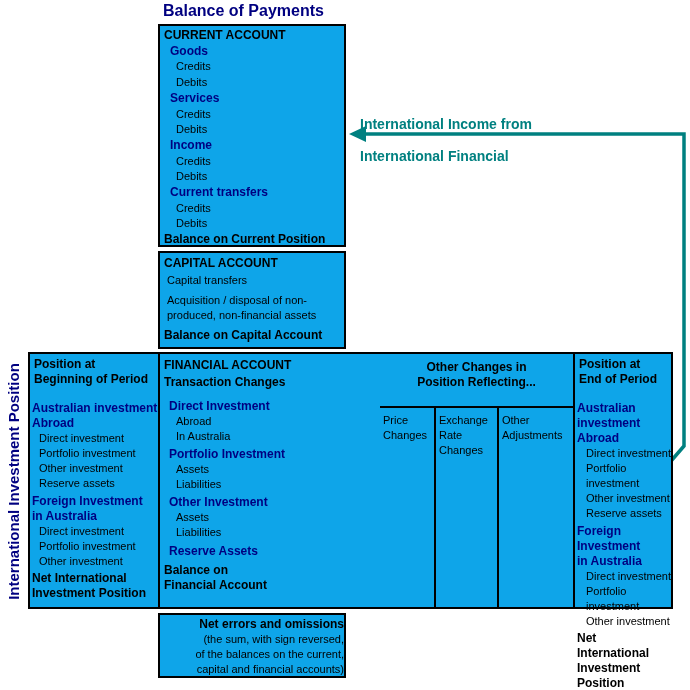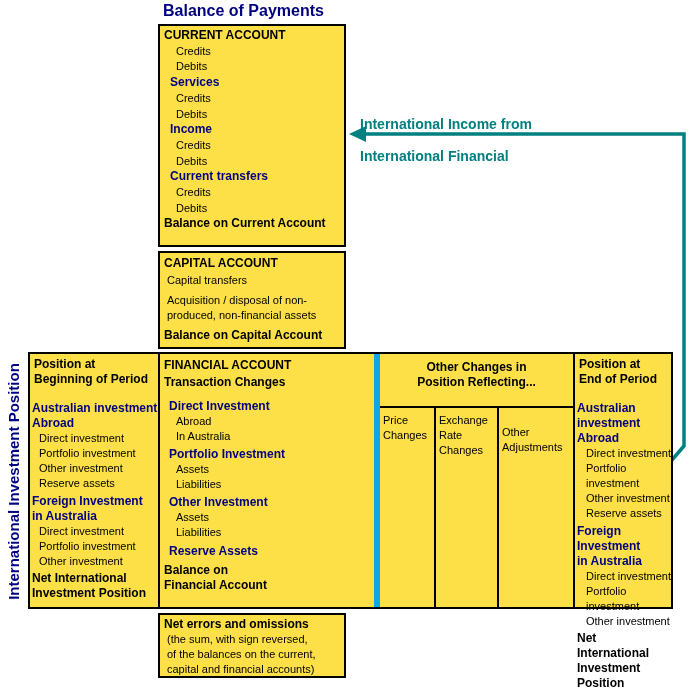--- a/index.html
+++ b/index.html
@@ -1,21 +1,21 @@
 <!DOCTYPE html>
 <html><head>
 <meta charset="utf-8">
 <style>
   * { box-sizing: border-box; margin: 0; padding: 0; }
   body { margin: 0; background: #fff; }
   .canvas {
     position: relative; width: 690px; height: 690px; background: #ffffff;
     font-family: "Liberation Sans", sans-serif; color: #000; overflow: hidden;
   }
-  .box { position: absolute; border: 2px solid #000; background: #fde047; }
+  .box { position: absolute; border: 2px solid #000; background: #0ea5e9; }
   .r  { font-size: 11px; line-height: 15px; color: #000; }
   .b  { font-size: 12px; line-height: 15px; font-weight: bold; color: #000; }
   .n  { font-size: 12px; line-height: 15px; font-weight: bold; color: #000080; }
   .pre { white-space: pre-line; }
   .pl2 { padding-left: 2px; }  .pl3 { padding-left: 3px; }
   .pl4 { padding-left: 4px; }  .pl7 { padding-left: 7px; }
   .pl9 { padding-left: 9px; }  .pl10 { padding-left: 10px; }
   .pl16 { padding-left: 16px; }
   .mt3 { margin-top: 3px; }  .mt4 { margin-top: 4px; }
   .mt5 { margin-top: 5px; }  .mt7 { margin-top: 2px; }
@@ -42,23 +42,23 @@
   .cell-f { width: 220px; border-right: 6px solid #0ea5e9; padding-top: 4px; }
   .cell-m { width: 195px; border-right: 2px solid #000; }
   .cell-r { flex: 1; padding-top: 3px; }
 
   .oc-header { height: 54px; border-bottom: 2px solid #000;
                padding-top: 6px; text-align: center; }
   .oc-cols { display: flex; height: calc(100% - 54px); }
   .oc-col { border-right: 2px solid #000; padding: 5px 2px 0 3px; }
   .oc-col1 { width: 56px; }
   .oc-col2 { width: 63px; }
-  .oc-col3 { flex: 1; border-right: none; margin-top: 12px; }
+  .oc-col3 { flex: 1; border-right: none; }
 
-  .err-box { left: 158px; top: 613px; width: 188px; height: 65px; padding: 2px 0 0 4px; }
+  .err-box { left: 158px; top: 613px; width: 188px; height: 65px; padding: 2px 0 0 4px; text-align: right; }
 
   .teal-label { position: absolute; left: 360px; width: 326px; 
                 color: #008080; font-weight: bold; font-size: 14px; line-height: 16px; }
   .arrow-svg { position: absolute; left: 0; top: 0; pointer-events: none; }
 </style>
 </head>
 <body>
 
 <div class="canvas">
 
@@ -70,32 +70,33 @@
 
   <svg class="arrow-svg" width="690" height="690" viewBox="0 0 690 690">
     <polyline points="363,134 684,134 684,446 646,490" fill="none" stroke="#008080" stroke-width="3.5"></polyline>
     <polygon points="349,134 366,126 366,142" fill="#008080"></polygon>
   </svg>
   <div class="teal-label" style="top:116px">International  Income from</div>
   <div class="teal-label" style="top:148px">International  Financial</div>
 
   <div class="box ca-box">
     <div class="b pl4">CURRENT ACCOUNT</div>
+    <div class="n pl10">Goods</div>
     <div class="r pl16">Credits</div>
     <div class="r pl16">Debits</div>
     <div class="n pl10">Services</div>
     <div class="r pl16">Credits</div>
     <div class="r pl16">Debits</div>
     <div class="n pl10">Income</div>
     <div class="r pl16">Credits</div>
     <div class="r pl16">Debits</div>
     <div class="n pl10">Current transfers</div>
     <div class="r pl16">Credits</div>
     <div class="r pl16">Debits</div>
-    <div class="b pl4">Balance on Current Account</div>
+    <div class="b pl4">Balance on Current Position</div>
   </div>
 
   <div class="box cap-box">
     <div class="b pl4">CAPITAL ACCOUNT</div>
     <div class="r pl7 mt7">Capital transfers</div>
     <div class="r pl7 mt5 pre">Acquisition / disposal of non-
 produced, non-financial assets</div>
     <div class="b pl4 mt5">Balance on Capital Account</div>
   </div>
 

